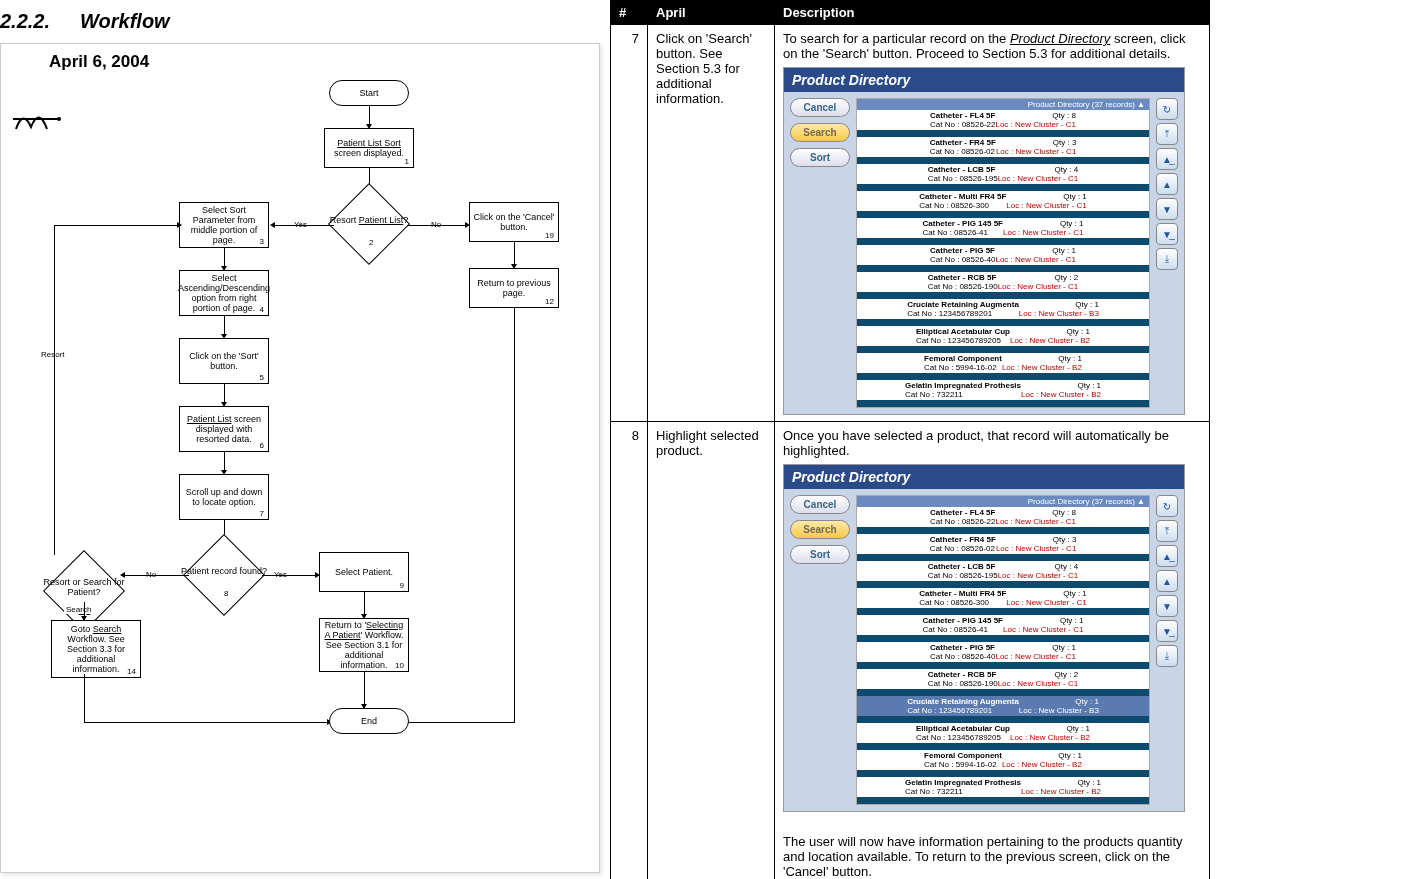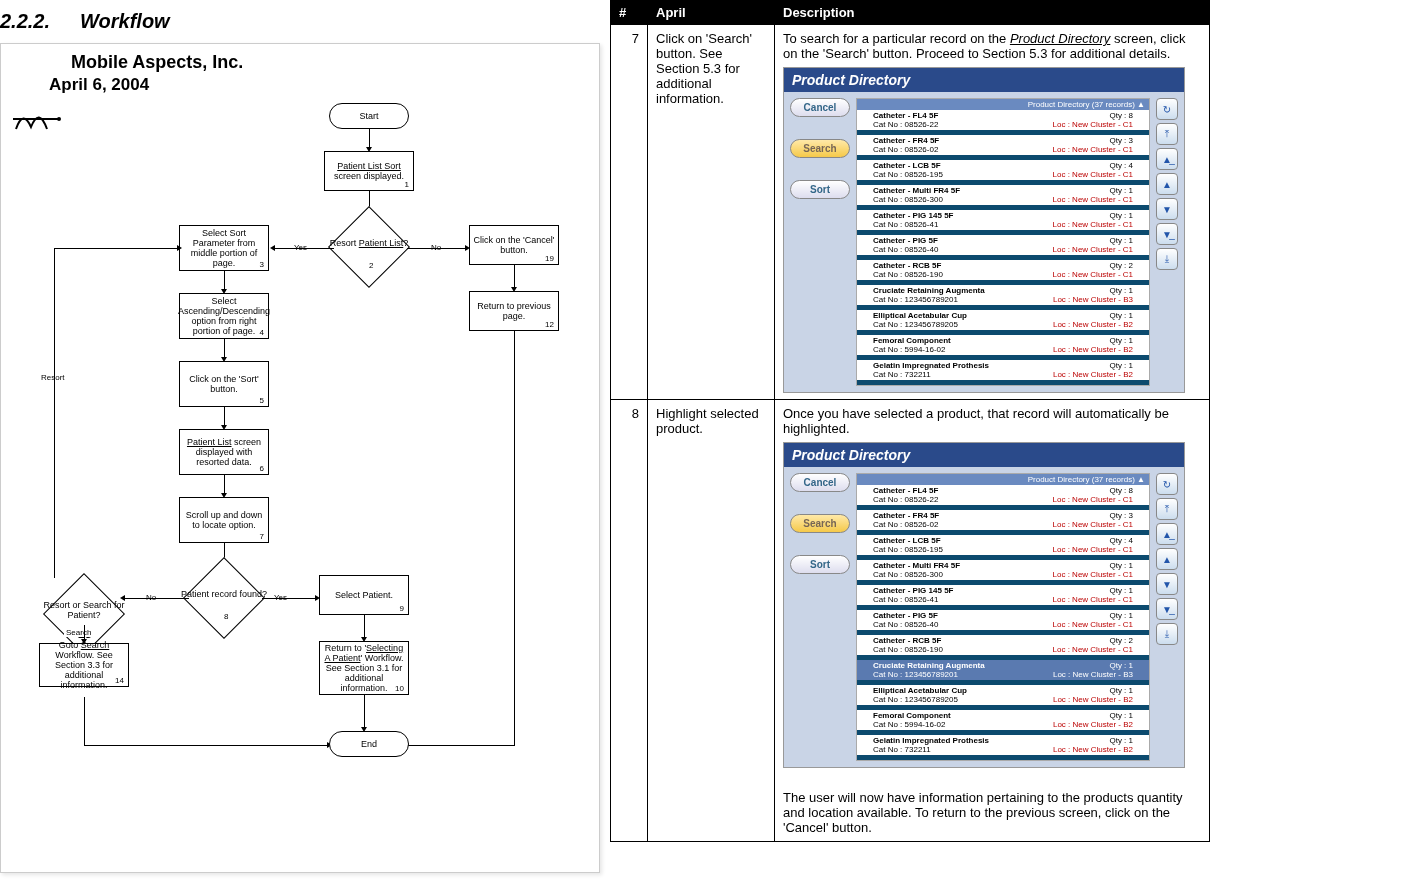--- a/index.html
+++ b/index.html
@@ -34,49 +34,48 @@
 
 .steps-table{border-collapse:collapse;width:100%;font-size:13px}
 .steps-table th{background:#000;color:#fff;text-align:left;padding:4px 8px;font-weight:bold;border:1px solid #000}
 .steps-table td{border:1px solid #000;padding:6px 8px;vertical-align:top}
 .steps-table td.num{text-align:right;width:20px}
 .steps-table td.title{width:110px}
 .desc-text{margin-bottom:6px}
 .thumb{border:1px solid #999;width:400px;background:#c9d4e6;font-size:9px}
 .thumb-header{background:#2a4a8a;color:#fff;font-weight:bold;font-style:italic;font-size:14px;padding:4px 8px}
 .thumb-body{display:flex;padding:6px;gap:6px}
-.thumb-btns{display:flex;flex-direction:column;gap:22px;width:60px}
+.thumb-btns{display:flex;flex-direction:column;gap:6px;width:60px}
 .pill{border:1px solid #888;border-radius:10px;text-align:center;padding:3px 0;font-size:10px;font-weight:bold;background:linear-gradient(#fff,#dde)}
 .pill.cancel{color:#368}
 .pill.search{background:linear-gradient(#ffe9a8,#f5c94a);color:#765}
 .pill.sort{color:#368}
 .thumb-list{flex:1;background:#fff;border:1px solid #aaa;font-size:8px}
 .thumb-list-header{background:#6a8ac0;color:#fff;text-align:right;padding:1px 4px;font-size:8px}
-.thumb-row{border-bottom:5px solid #0c4a6e;padding:1px 16px;display:flex;justify-content:space-between}
+.thumb-row{border-bottom:7px solid #0c4a6e;padding:1px 8px;display:flex;justify-content:center}
 .thumb-row.sel{background:#5a7ab0;color:#fff}
 .thumb-row .loc{color:#b00;font-size:8px}
 .thumb-row.sel .loc{color:#fff}
 .thumb-scroll{width:22px;display:flex;flex-direction:column;gap:3px;align-items:center}
 .s-btn{width:20px;height:20px;border:1px solid #888;border-radius:4px;background:linear-gradient(#fff,#cde);display:flex;align-items:center;justify-content:center;color:#25a;font-size:10px}
 .footer-text{margin-top:22px}
 </style>
 </head>
 <body>
 
 <div class="page">
 <div class="left-col">
   <div class="section-heading">
     <span class="num">2.2.2.</span><span>Workflow</span>
   </div>
   <div class="diagram-wrap">
     <svg class="logo" viewBox="0 0 50 40">
           <path d="M5 30 Q12 10 20 28 Q28 8 36 30 M2 20 L48 20" stroke="#000" stroke-width="2" fill="none"></path>
           <circle cx="48" cy="20" r="2" fill="#000"></circle>
         </svg>
-    <div class="company">Mobile Aspects, Inc.</div>
     <div class="date">April 6, 2004</div>
 
     <div class="flow">
 
       <div class="node terminator" style="left:320px;top:0">
             <span>Start</span>
           </div>
       <div class="arrow v" style="left:360px;top:26px;height:20px"></div>
           <div class="arrowhead down" style="left:357px;top:44px"></div>
 
@@ -189,21 +188,21 @@
 
       <div class="label" style="left:30px;top:270px">Resort</div>
       <div class="arrow v" style="left:45px;top:145px;height:330px"></div>
       <div class="arrow h" style="left:45px;top:145px;width:125px"></div>
           <div class="arrowhead right" style="left:168px;top:142px"></div>
 
       <div class="label" style="left:55px;top:525px">Search</div>
       <div class="arrow v" style="left:75px;top:522px;height:16px"></div>
           <div class="arrowhead down" style="left:72px;top:536px"></div>
 
-      <div class="node process" style="left:30px;top:540px;height:44px">
+      <div class="node process" style="left:42px;top:540px;height:58px">
             <span>Goto <span class="underline">Search</span> Workflow.  See Section 3.3 for additional information.</span>
             <span class="num">14</span>
           </div>
       <div class="arrow v" style="left:75px;top:594px;height:48px"></div>
       <div class="arrow h" style="left:75px;top:642px;width:245px"></div>
           <div class="arrowhead right" style="left:318px;top:639px"></div>
 
       <div class="node terminator" style="left:320px;top:628px">
             <span>End</span>
           </div>

